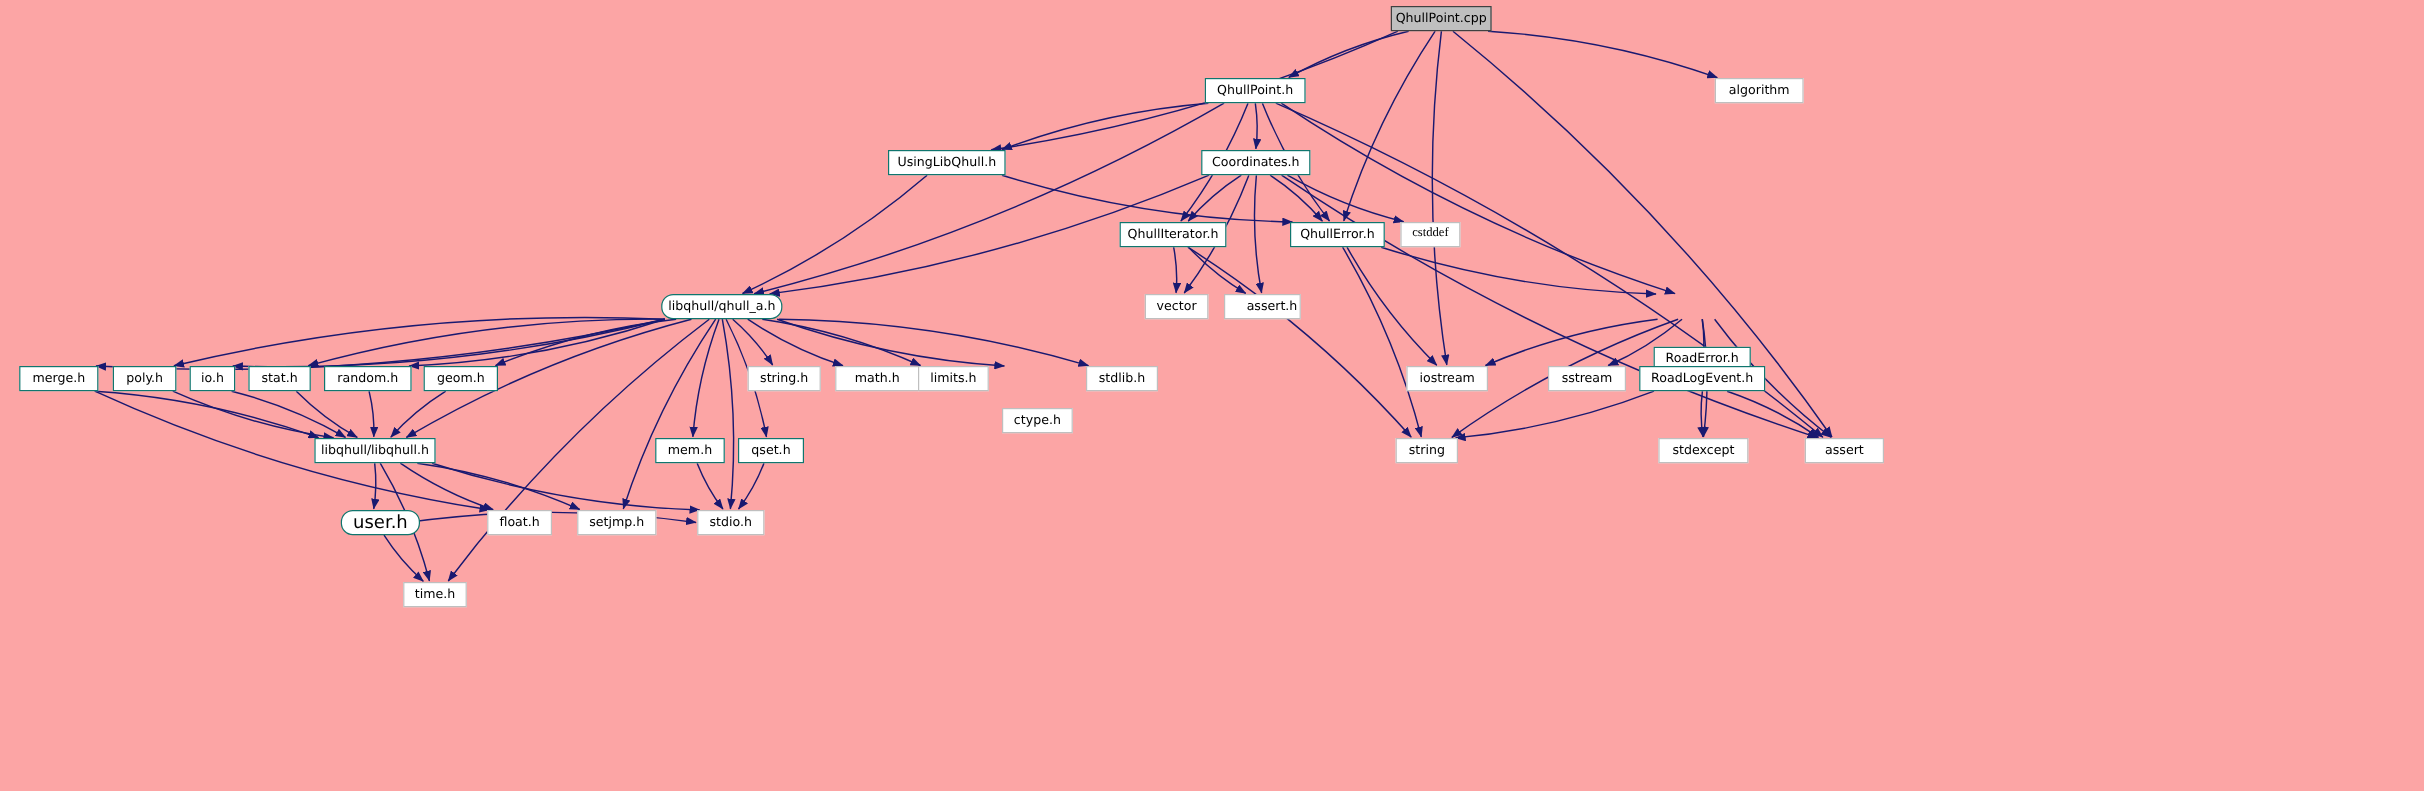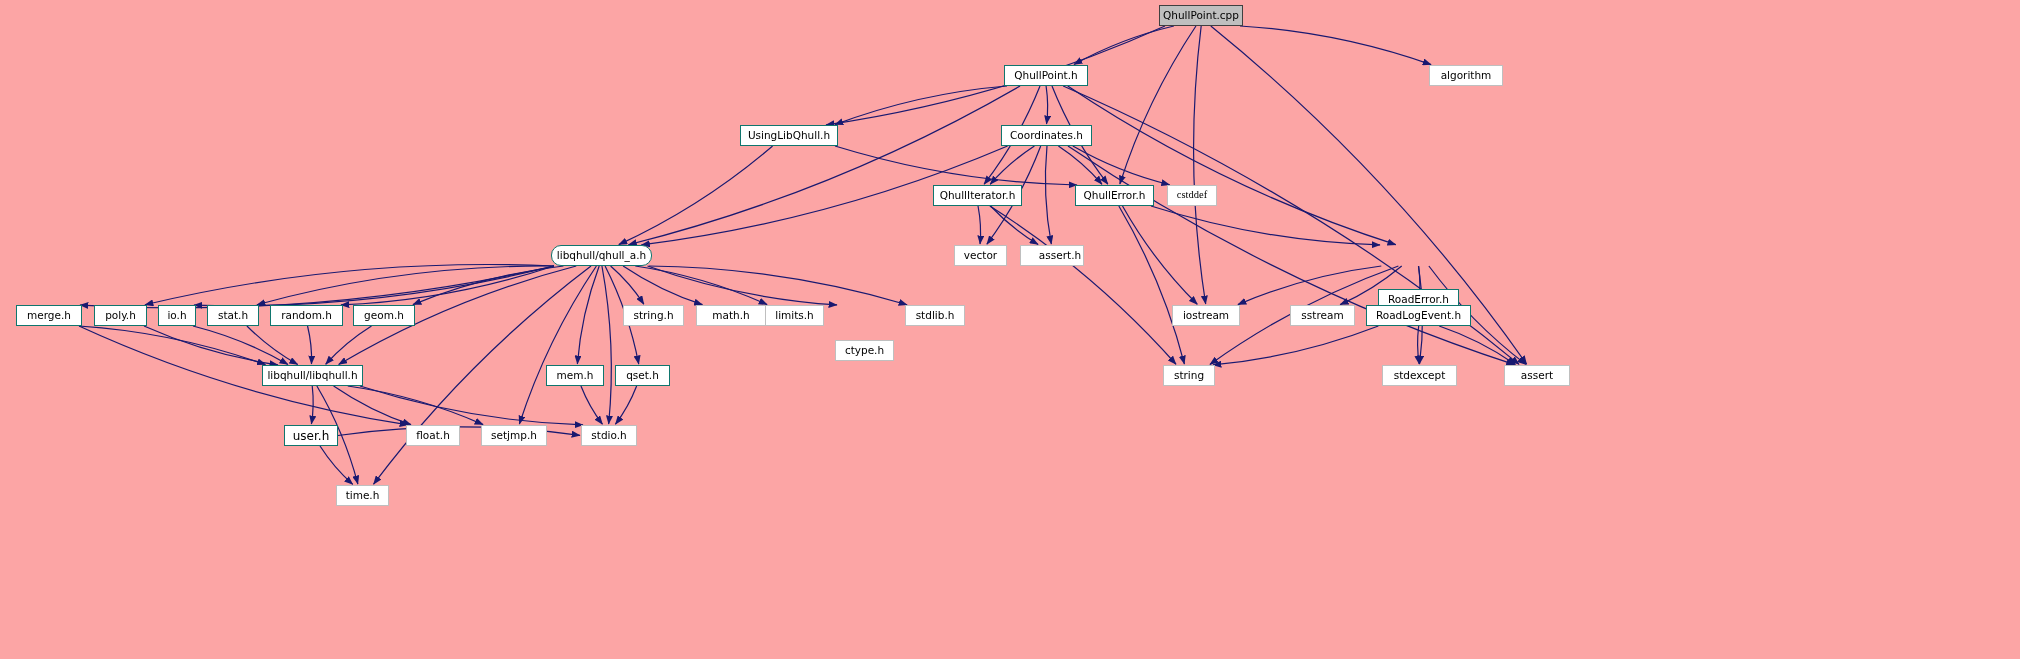--- a/index.html
+++ b/index.html
@@ -186,21 +186,21 @@
       </div>
       <div class="node sys" style="left: 1163px; top: 365px; width: 52px; height: 21px; font-size: 10.5px;">
         <span>string</span>
       </div>
       <div class="node sys" style="left: 1382px; top: 365px; width: 75px; height: 21px; font-size: 10.5px;">
         <span>stdexcept</span>
       </div>
       <div class="node sys" style="left: 1504px; top: 365px; width: 66px; height: 21px; font-size: 10.5px;">
         <span>assert</span>
       </div>
-      <div class="node hdr" style="left: 284px; top: 425px; width: 54px; height: 21px; font-size: 12px;">
+      <div class="node hdr" style="left: 284px; top: 425px; width: 66px; height: 21px; font-size: 15px; border-radius: 10px;">
         <span>user.h</span>
       </div>
       <div class="node sys" style="left: 406px; top: 425px; width: 54px; height: 21px; font-size: 10.5px;">
         <span>float.h</span>
       </div>
       <div class="node sys" style="left: 481px; top: 425px; width: 66px; height: 21px; font-size: 10.5px;">
         <span>setjmp.h</span>
       </div>
       <div class="node sys" style="left: 581px; top: 425px; width: 56px; height: 21px; font-size: 10.5px;">
         <span>stdio.h</span>

